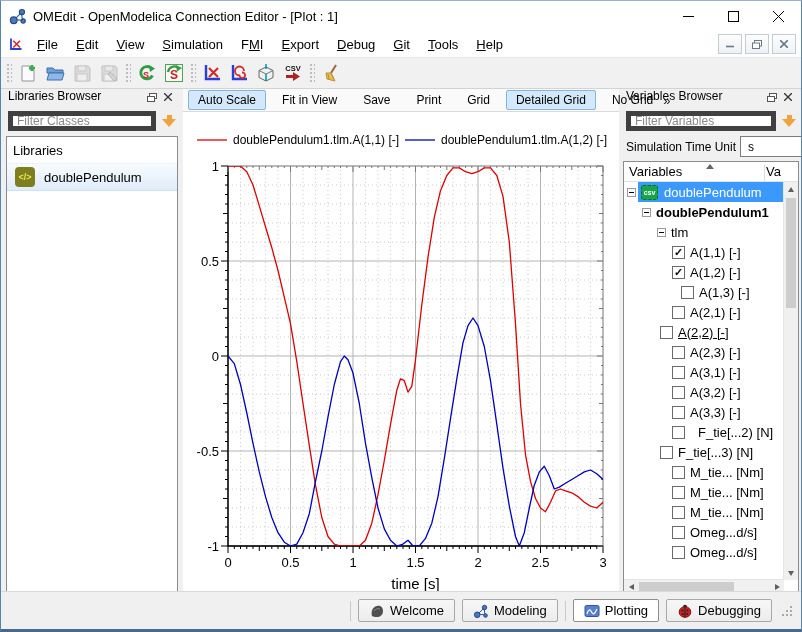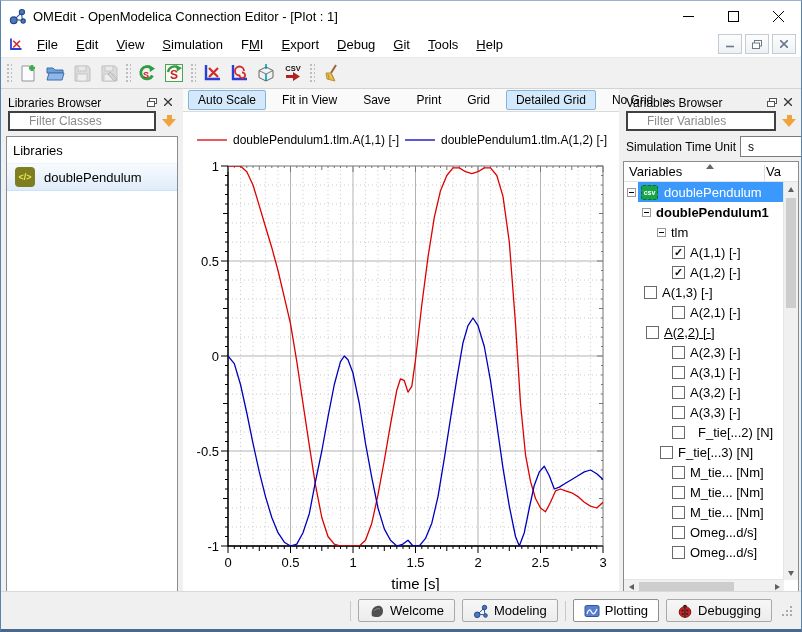--- a/index.html
+++ b/index.html
@@ -17,25 +17,25 @@
   .menu-item u{text-decoration:underline}
   .mdi-btns{margin-left:auto;display:flex;gap:3px;margin-right:5px}
   .mdi-btn{width:22px;height:18px;border:1px solid #c3cbd4;background:linear-gradient(#fdfdfd,#eef1f4);display:flex;align-items:center;justify-content:center}
   .toolbar{position:absolute;left:0;top:56px;right:0;height:32px;background:#f1f1f1;border-top:1px solid #e7e7e7;border-bottom:1px solid #d3d3d3;display:flex;align-items:center;padding-left:2px;box-sizing:border-box}
   .grip{width:7px;height:22px;margin:0 2px;background-image:radial-gradient(circle,#bdbdbd 1px,transparent 1.2px);background-size:4px 4px;background-position:1px 1px}
   .tb-btn{width:27px;height:27px;display:flex;align-items:center;justify-content:center}
   .tb-btn.disabled{opacity:.5;filter:grayscale(65%)}
   .dock{position:absolute;top:88px;bottom:31px;display:flex;flex-direction:column}
   #libdock{left:2px;width:178px}
   #vardock{left:620px;width:180px}
-  .dock-title{height:21px;display:flex;align-items:flex-end;padding:0 5px}
+  .dock-title{height:21px;display:flex;align-items:flex-start;padding:0 5px}
   .dock-title-label{flex:1;font-size:12px}
   .dock-btn{width:16px;height:16px;display:flex;align-items:center;justify-content:center}
   .filter-row{display:flex;align-items:center;padding:1px 3px 1px 5px;gap:4px}
-  .filter-input{flex:1;height:20px;border:2px solid #404040;font:12px "Liberation Sans",sans-serif;padding:0 19px;color:#ef4444;box-sizing:border-box;outline:none;min-width:0}
+  .filter-input{flex:1;height:20px;border:5px solid #404040;font:12px "Liberation Sans",sans-serif;padding:0 4px;color:#ef4444;box-sizing:border-box;outline:none;min-width:0}
   .filter-input::placeholder{color:#8a8a8a}
   .expand-btn{width:18px;height:20px;display:flex;flex-direction:column;align-items:center;justify-content:center}
   .arrow-stem{width:5px;height:4px;background:#efa33a}
   .arrow-head{width:0;height:0;border:7px solid transparent;border-top:8px solid #efa33a;border-bottom:none}
   .treebox{flex:1;margin:4px 3px 2px 3px;background:#fff;border:1px solid #888c92;overflow:hidden}
   .lib-header{padding:6px 2px 5px 6px;font-size:13px}
   .lib-item{height:26px;display:flex;align-items:center;padding-left:8px;background:linear-gradient(#f7fbfe,#dfecfa);border-top:1px solid #ebf3fb;border-bottom:1px solid #cfe2f5}
   .lib-icon{width:20px;height:20px;border-radius:4px;background:#7e7e20;color:#e8e850;font-size:9px;font-weight:bold;display:flex;align-items:center;justify-content:center}
   .lib-label{margin-left:9px;font-size:13px}
   .tu-row{display:flex;align-items:center;padding:4px 2px 2px 5px;gap:4px}
@@ -616,29 +616,29 @@
             <span class="vlabel">tlm</span>
           </div>
           <div class="vrow" style="padding-left: 47px;">
             <span class="cbox">✓</span>
             <span class="vlabel">A(1,1) [-]</span>
           </div>
           <div class="vrow" style="padding-left: 47px;">
             <span class="cbox">✓</span>
             <span class="vlabel">A(1,2) [-]</span>
           </div>
-          <div class="vrow" style="padding-left: 19px;">
+          <div class="vrow" style="padding-left: 56px;">
             <span class="cbox"></span>
             <span class="vlabel">A(1,3) [-]</span>
           </div>
           <div class="vrow" style="padding-left: 47px;">
             <span class="cbox"></span>
             <span class="vlabel">A(2,1) [-]</span>
           </div>
-          <div class="vrow" style="padding-left: 21px; text-decoration: underline;">
+          <div class="vrow" style="padding-left: 35px; text-decoration: underline;">
             <span class="cbox"></span>
             <span class="vlabel">A(2,2) [-]</span>
           </div>
           <div class="vrow" style="padding-left: 47px;">
             <span class="cbox"></span>
             <span class="vlabel">A(2,3) [-]</span>
           </div>
           <div class="vrow" style="padding-left: 47px;">
             <span class="cbox"></span>
             <span class="vlabel">A(3,1) [-]</span>

